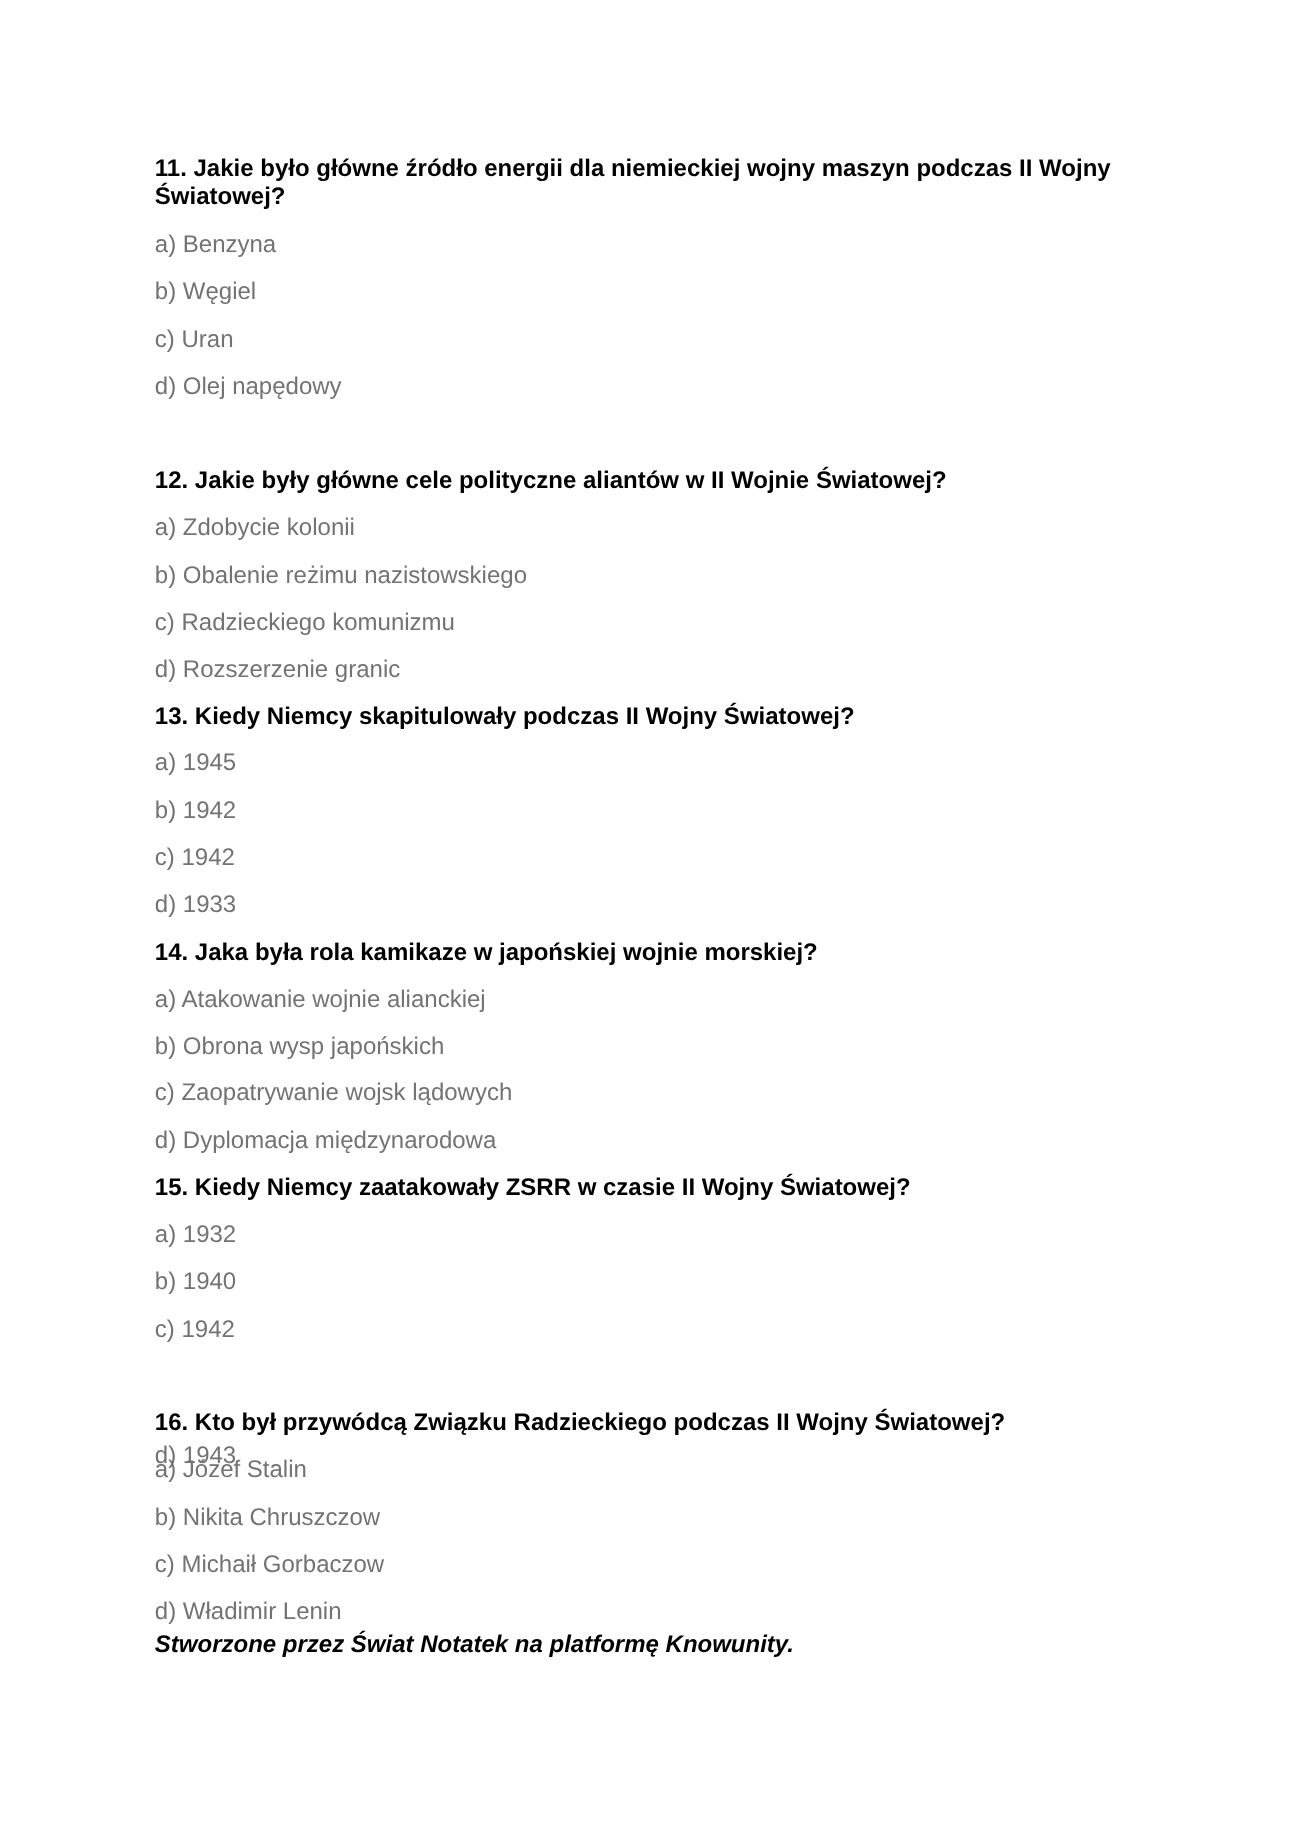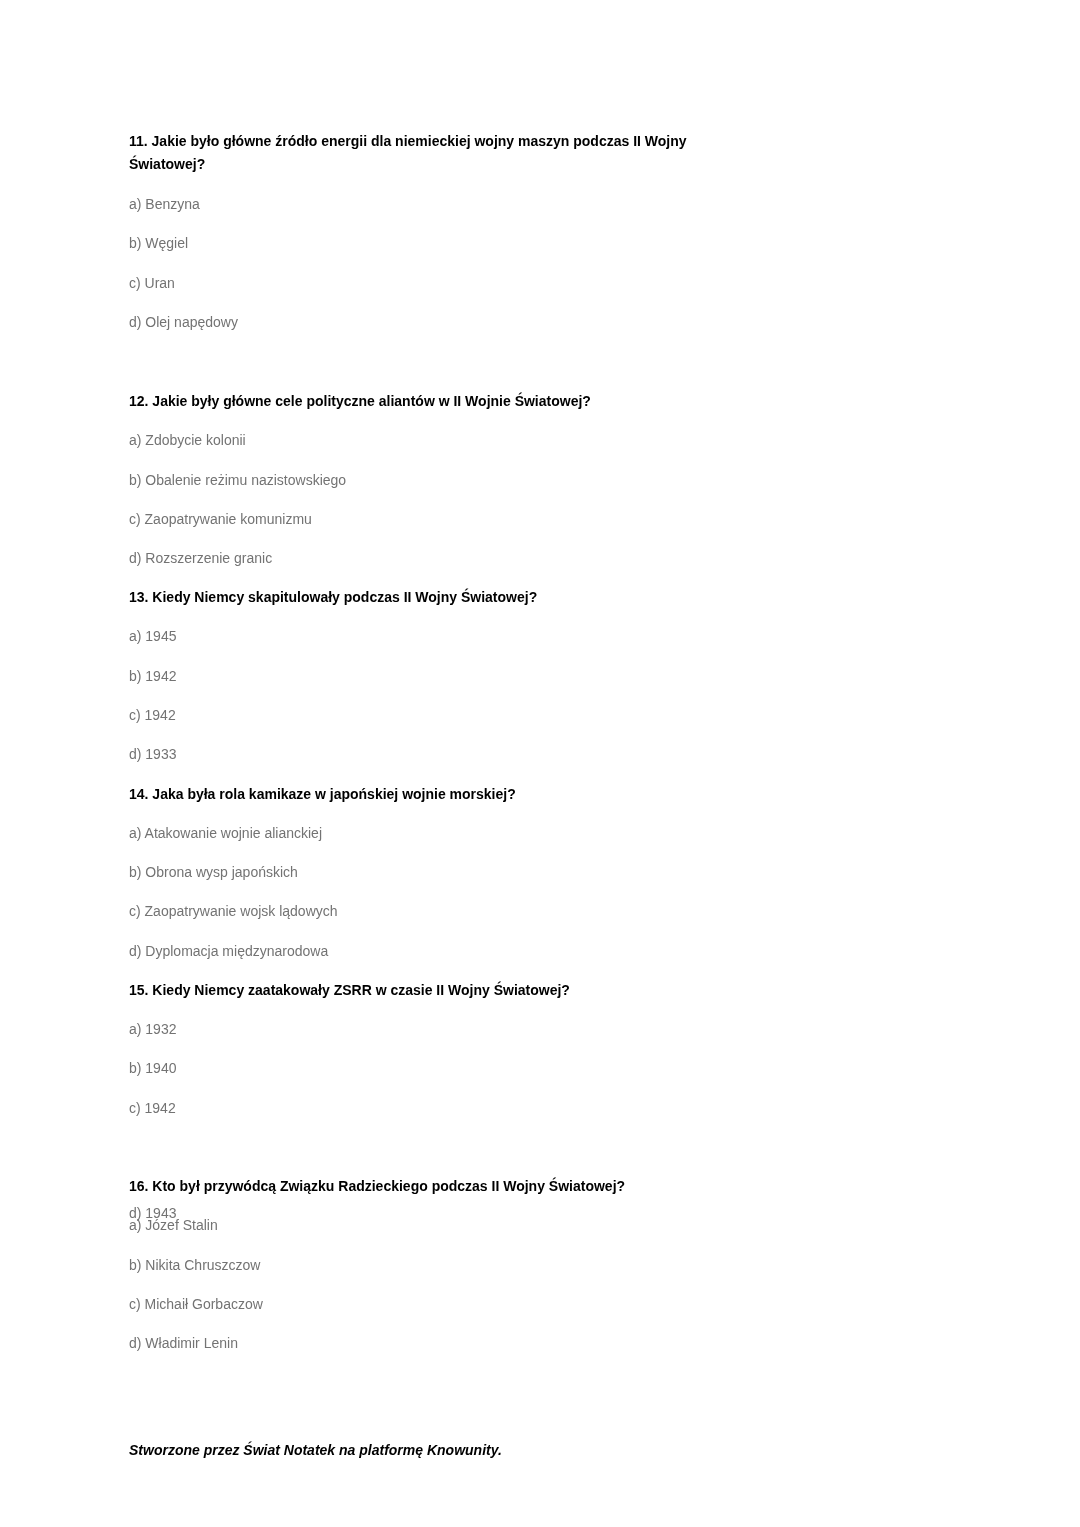--- a/index.html
+++ b/index.html
@@ -3,40 +3,40 @@
 <meta charset="utf-8">
 <style>
   html, body { margin: 0; padding: 0; background: #ffffff; }
   body {
     width: 1080px; height: 1527px; position: relative; overflow: hidden;
     font-family: "Liberation Sans", "DejaVu Sans", sans-serif;
     color: #000000;
   }
   .line {
     position: absolute; left: 129px;
-    font-size: 14px; line-height: 24px; white-space: nowrap;
+    font-size: 20px; line-height: 24px; white-space: nowrap;
   }
   .q { font-weight: bold; }
   .opt { font-weight: normal; color: #737373; }
   .footer { font-weight: bold; font-style: italic; }
 </style>
 </head>
 <body>
 
 <div class="line q" style="top:129px">11. Jakie było główne źródło energii dla niemieckiej wojny maszyn podczas II Wojny</div>
 <div class="line q" style="top:152px">Światowej?</div>
 <div class="line opt" style="top:192px">a) Benzyna</div>
 <div class="line opt" style="top:231px">b) Węgiel</div>
 <div class="line opt" style="top:271px">c) Uran</div>
 <div class="line opt" style="top:310px">d) Olej napędowy</div>
 
 <div class="line q" style="top:389px">12. Jakie były główne cele polityczne aliantów w II Wojnie Światowej?</div>
 <div class="line opt" style="top:428px">a) Zdobycie kolonii</div>
 <div class="line opt" style="top:468px">b) Obalenie reżimu nazistowskiego</div>
-<div class="line opt" style="top:507px">c) Zaopatrywanie komunizmu</div>
+<div class="line opt" style="top:507px">c) Radzieckiego komunizmu</div>
 <div class="line opt" style="top:546px">d) Rozszerzenie granic</div>
 
 <div class="line q" style="top:585px">13. Kiedy Niemcy skapitulowały podczas II Wojny Światowej?</div>
 <div class="line opt" style="top:624px">a) 1945</div>
 <div class="line opt" style="top:664px">b) 1942</div>
 <div class="line opt" style="top:703px">c) 1942</div>
 <div class="line opt" style="top:742px">d) 1933</div>
 
 <div class="line q" style="top:782px">14. Jaka była rola kamikaze w japońskiej wojnie morskiej?</div>
 <div class="line opt" style="top:821px">a) Atakowanie wojnie alianckiej</div>
@@ -49,13 +49,13 @@
 <div class="line opt" style="top:1056px">b) 1940</div>
 <div class="line opt" style="top:1096px">c) 1942</div>
 <div class="line opt" style="top:1201px">d) 1943</div>
 
 <div class="line q" style="top:1174px">16. Kto był przywódcą Związku Radzieckiego podczas II Wojny Światowej?</div>
 <div class="line opt" style="top:1213px">a) Józef Stalin</div>
 <div class="line opt" style="top:1253px">b) Nikita Chruszczow</div>
 <div class="line opt" style="top:1292px">c) Michaił Gorbaczow</div>
 <div class="line opt" style="top:1331px">d) Władimir Lenin</div>
 
-<div class="line footer" style="top:1438px">Stworzone przez Świat Notatek na platformę Knowunity.</div>
+<div class="line footer" style="top:1359px">Stworzone przez Świat Notatek na platformę Knowunity.</div>
 
 </body></html>

